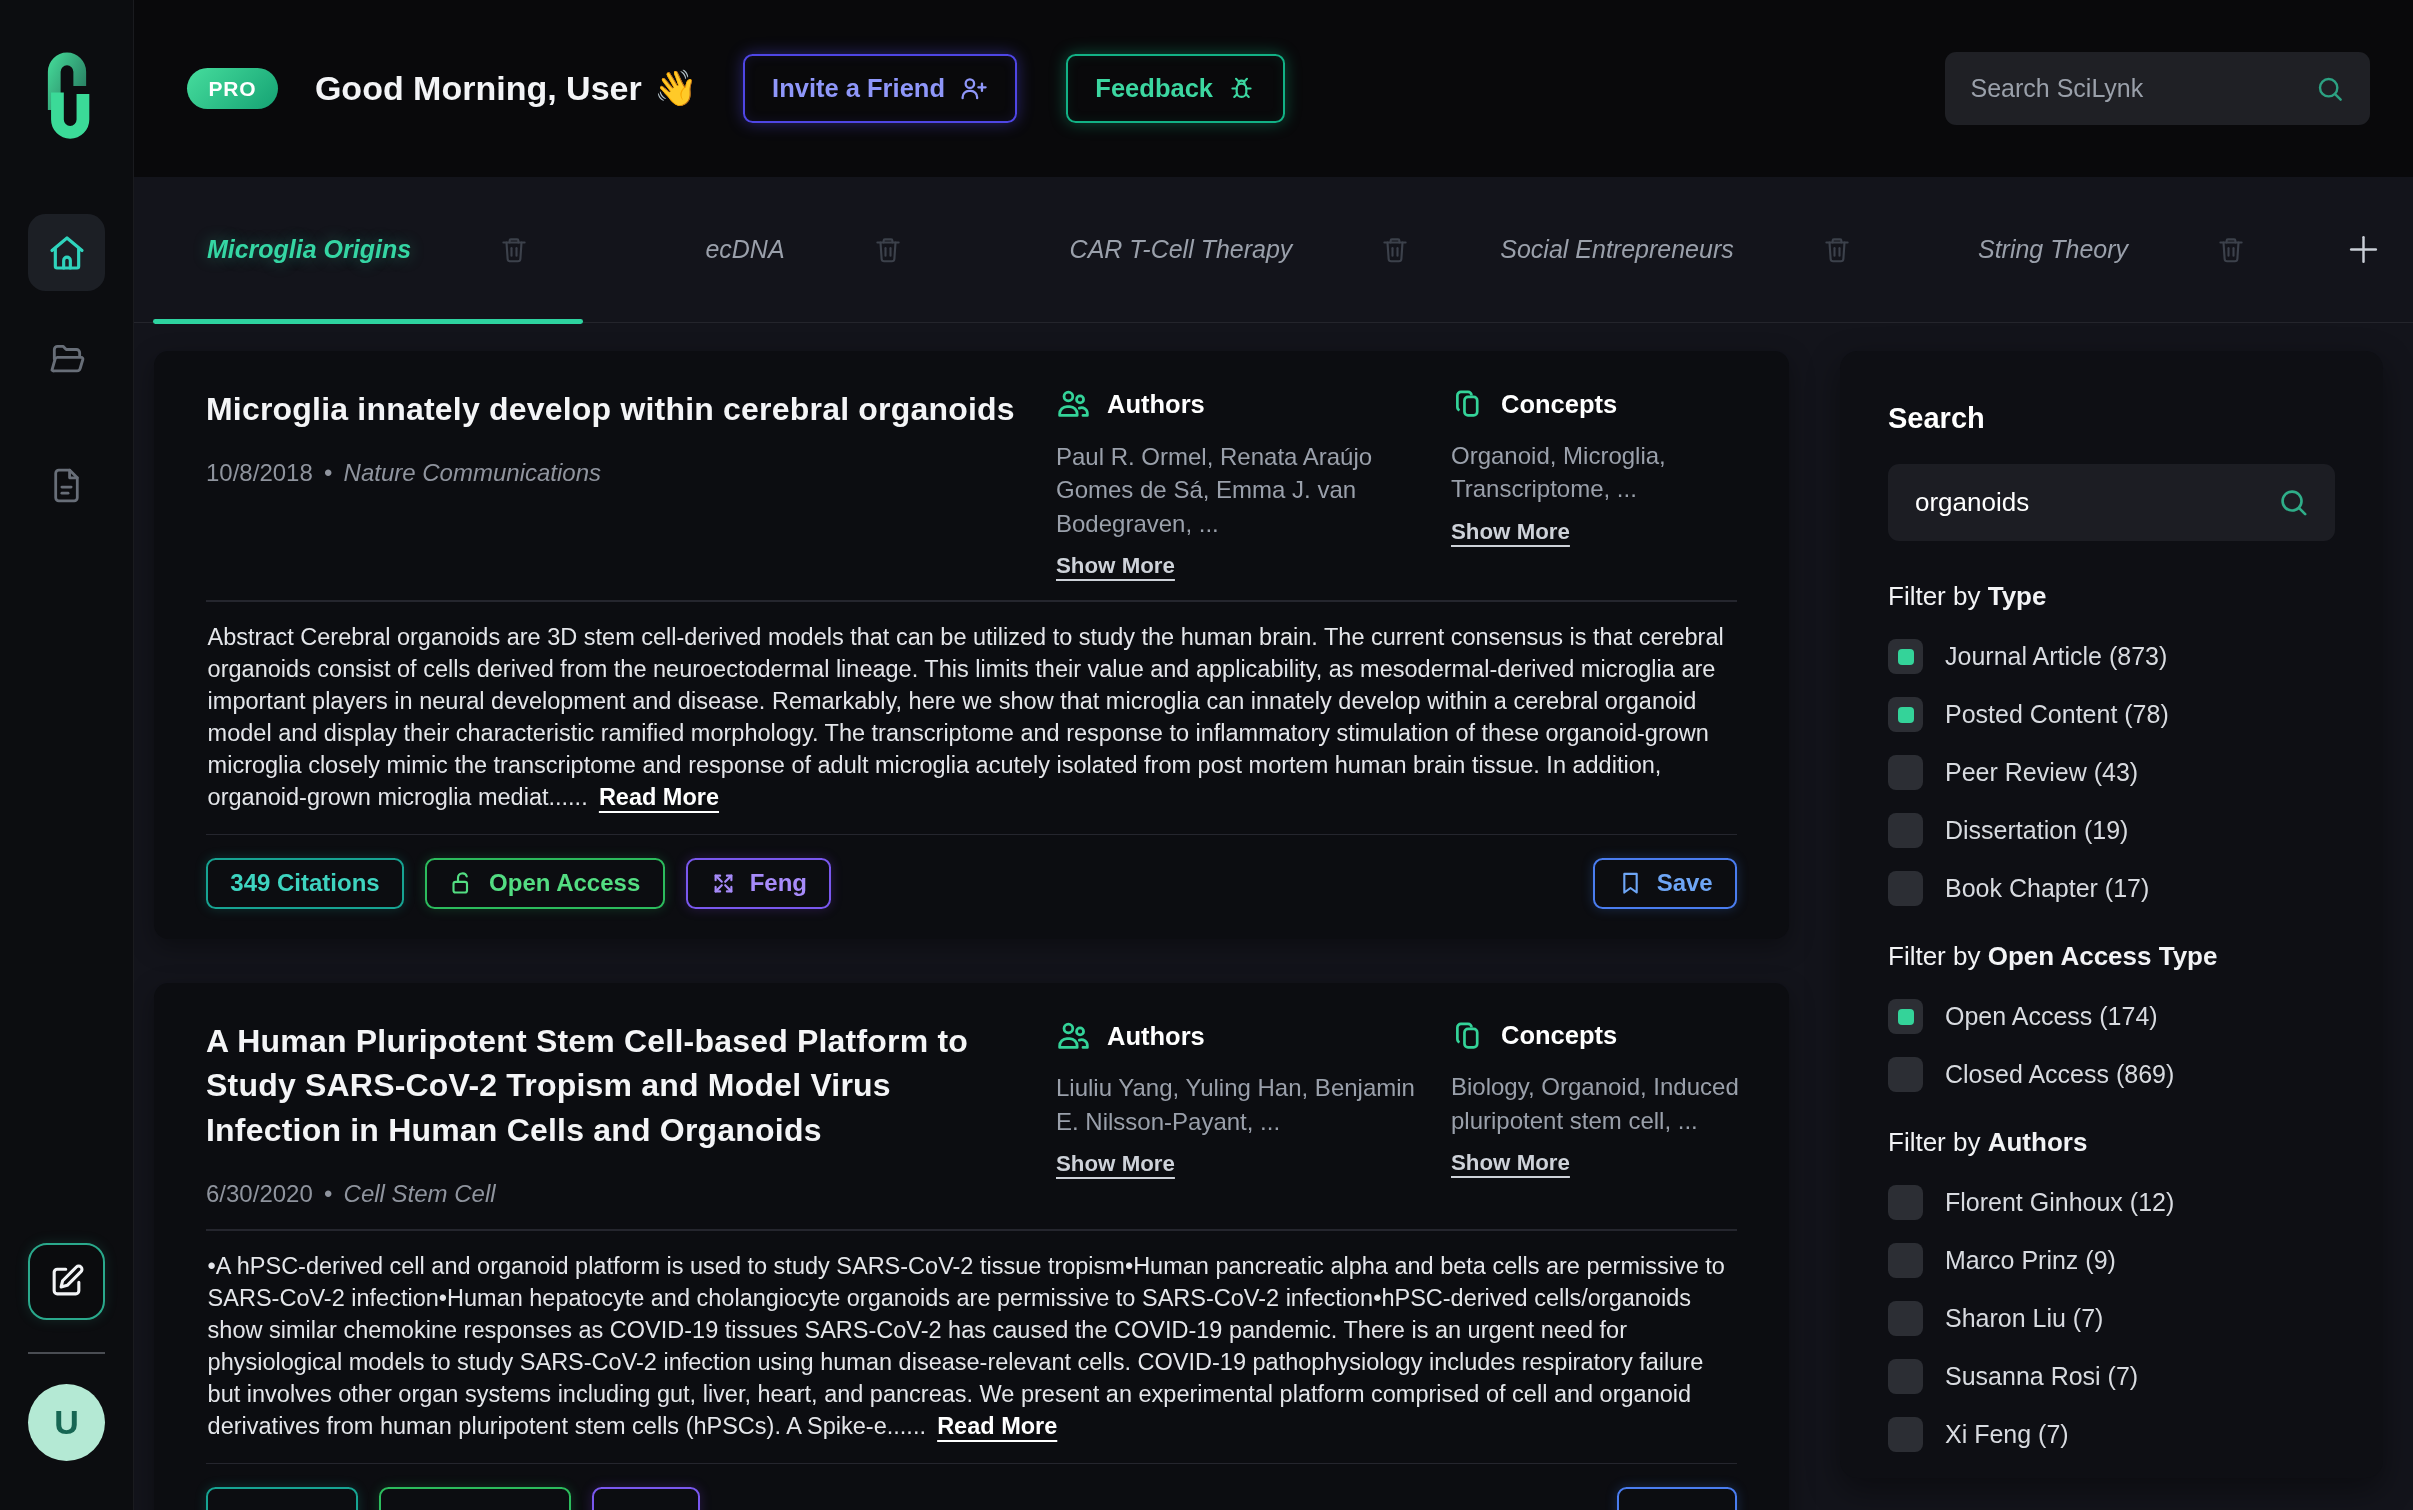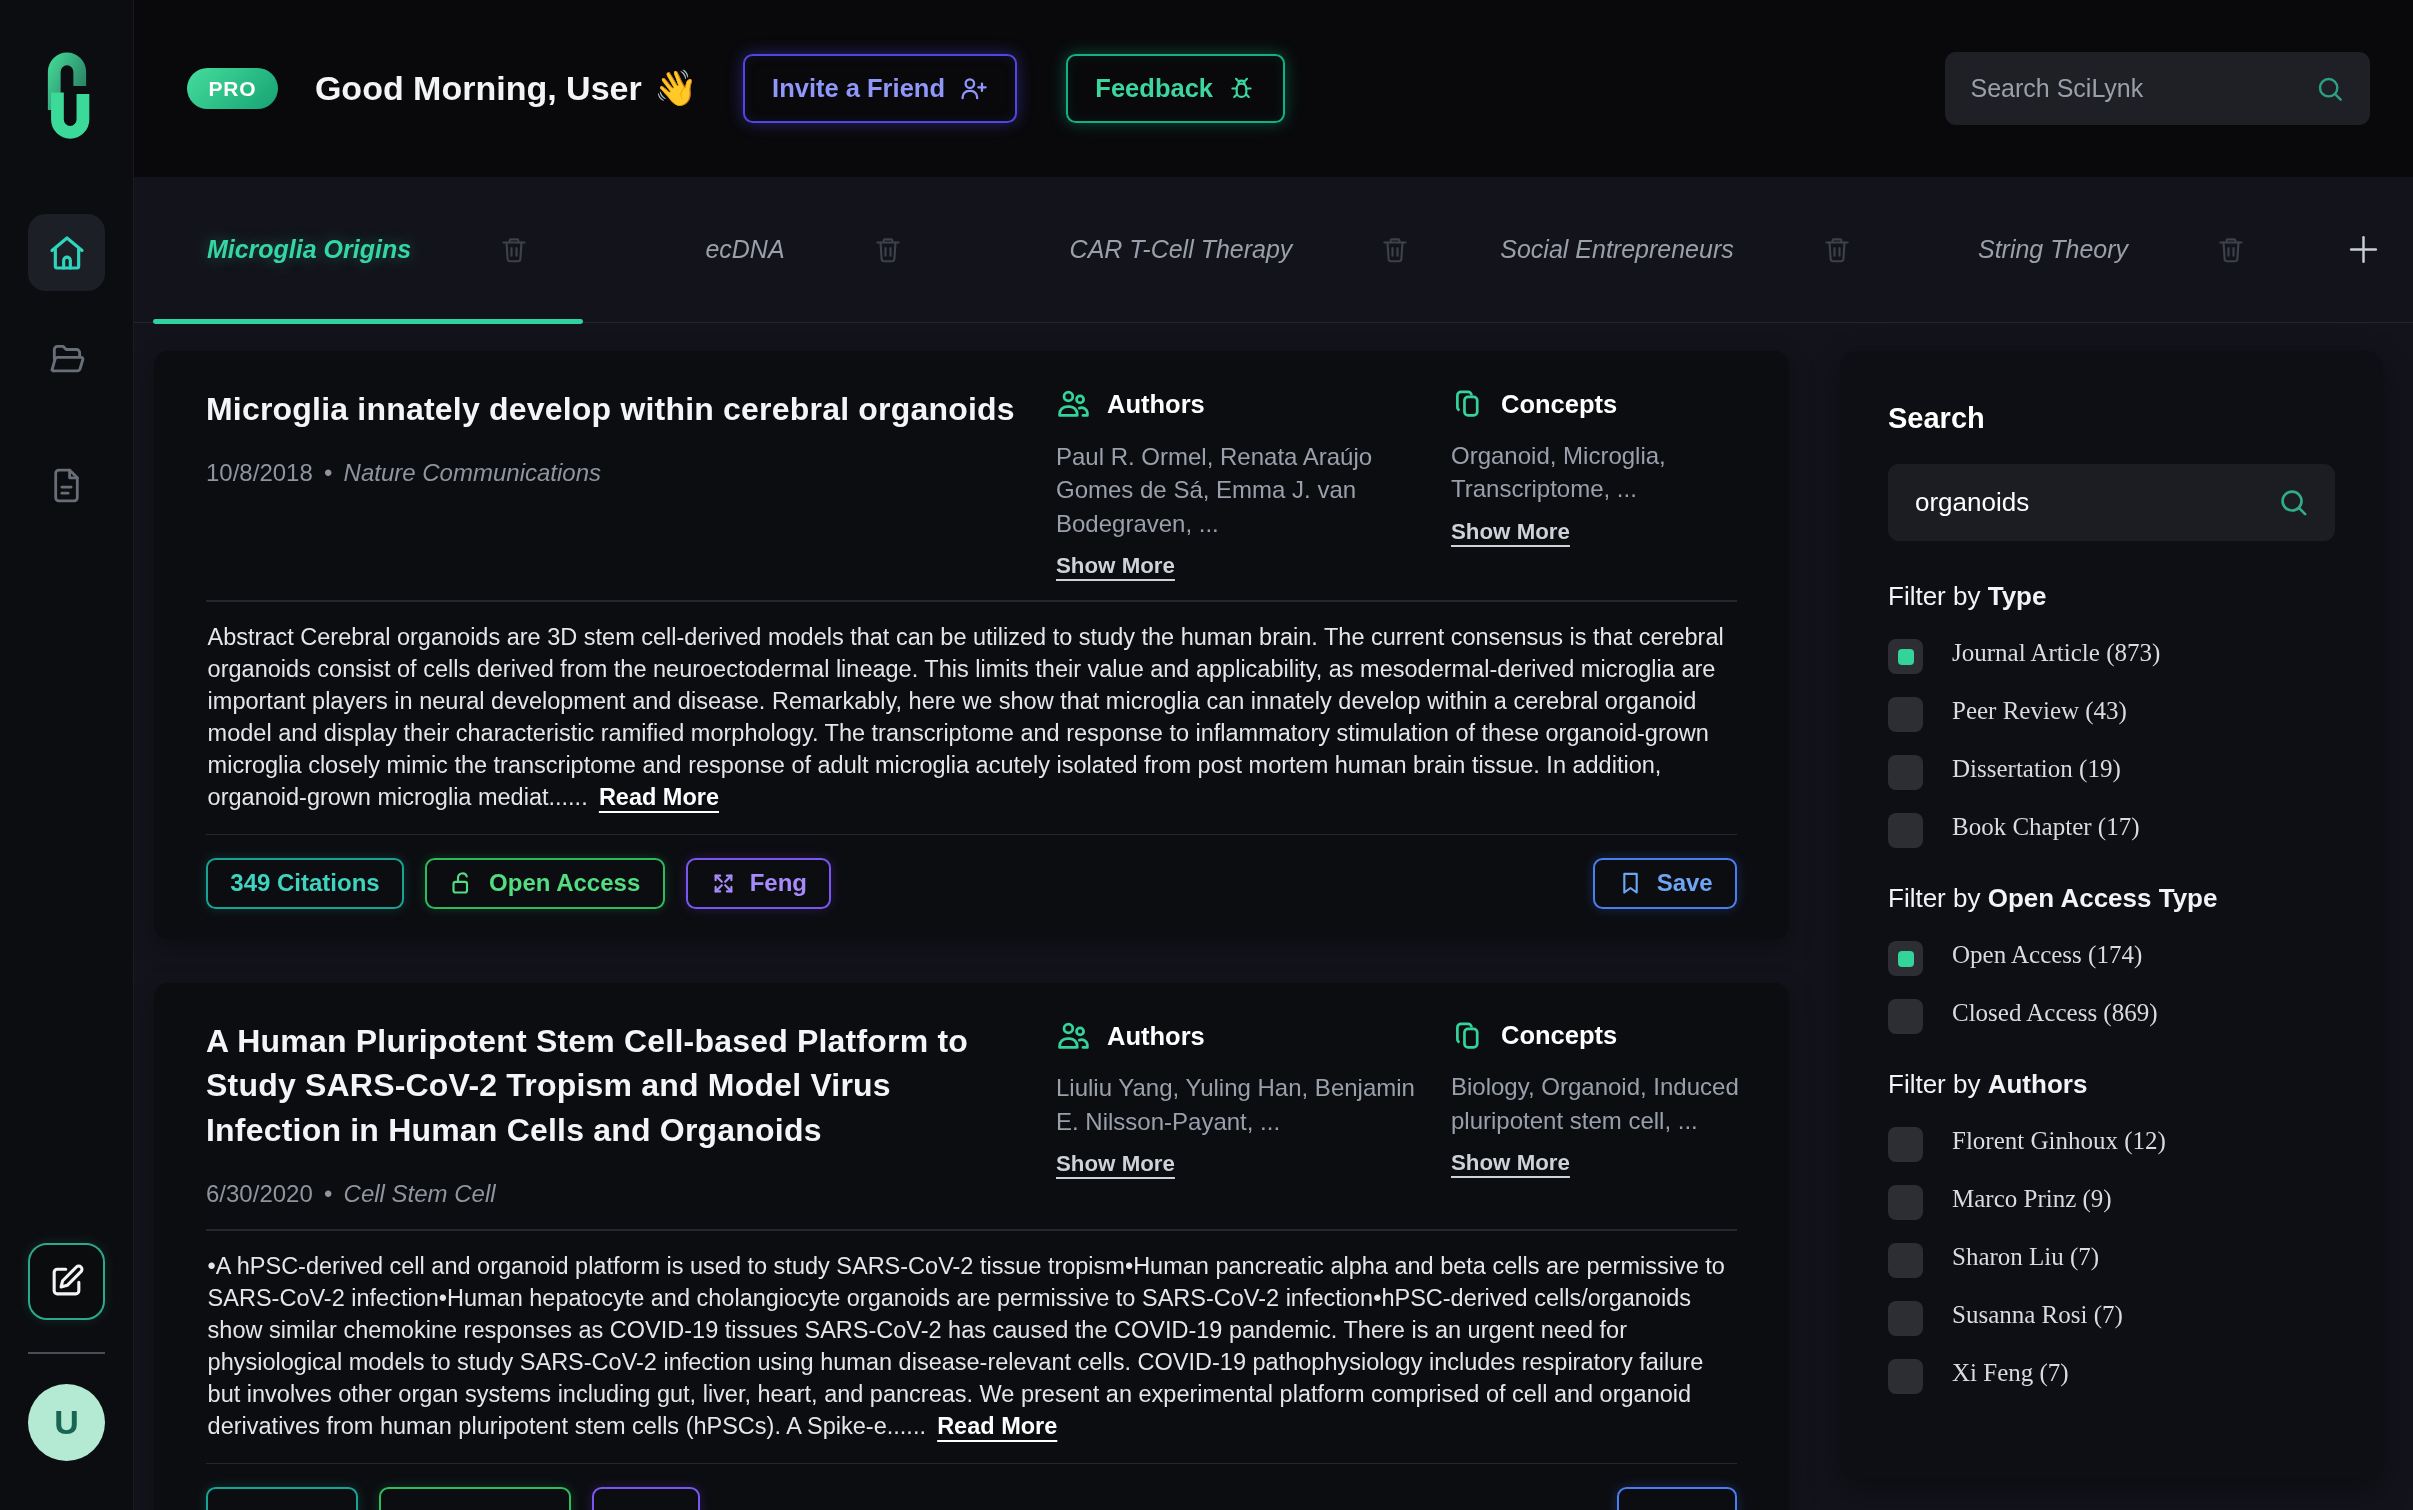--- a/index.html
+++ b/index.html
@@ -71,21 +71,21 @@
   .w-cit{min-width:152px}.w-oa{min-width:192px}.w-view{min-width:108px}.w-save{min-width:120px}
 
   
   .panel { width:543px; flex:none; height:1127px; background:#0e0f14; border-radius:17.6px; padding:45px 48px; box-shadow:0 11.2px 32px rgba(0,0,0,.4); overflow:hidden; }
   .panel-h { font-size:29px; font-weight:700; color:#fff; margin:6.4px 0 29px; }
   .psearch { position:relative; margin-bottom:40px; }
   .psearch input { width:100%; height:77px; background:#1c1d23; border:none; outline:none; border-radius:11.2px; color:#fff; font-size:26px; padding:0 76px 0 27px; font-family:inherit; }
   .psearch .mag { position:absolute; right:24px; top:21px; color:#2fae89; }
   .fhead { font-size:26px; color:#f2f3f5; font-weight:400; margin:35px 0 27px; }
   .fhead b { font-weight:700; }
-  .frow { display:flex; gap:29px; margin-bottom:23px; cursor:pointer;font-family:Liberation Serif, serif; }
+  .frow { display:flex; align-items:center; gap:22px; margin-bottom:23px; cursor:pointer; }
   .cb { width:35px; height:35px; border-radius:8px; background:#2c2e34; flex:none; position:relative; }
   .cb.checked::after { content:""; position:absolute; left:9.6px; top:9.6px; width:16px; height:16px; border-radius:4px; background:#34d399; }
   .flabel { font-size:25px; color:#d8dbe0; }
 </style>
 </head>
 <body>
 
 <div class="rail">
   <svg class="logo" width="48" height="102" viewBox="0 0 60 128">
     <defs>
@@ -360,20 +360,24 @@
             <path d="m20 20-3.8-3.8"></path>
           </svg>
       </div>
 
       <div class="fhead"><span>Filter by </span><b>Type</b></div>
       <div class="frow">
         <span class="cb checked"></span>
         <span class="flabel">Journal Article (873)</span>
       </div>
       <div class="frow">
+        <span class="cb checked"></span>
+        <span class="flabel">Posted Content (78)</span>
+      </div>
+      <div class="frow">
         <span class="cb"></span>
         <span class="flabel">Peer Review (43)</span>
       </div>
       <div class="frow">
         <span class="cb"></span>
         <span class="flabel">Dissertation (19)</span>
       </div>
       <div class="frow">
         <span class="cb"></span>
         <span class="flabel">Book Chapter (17)</span>

